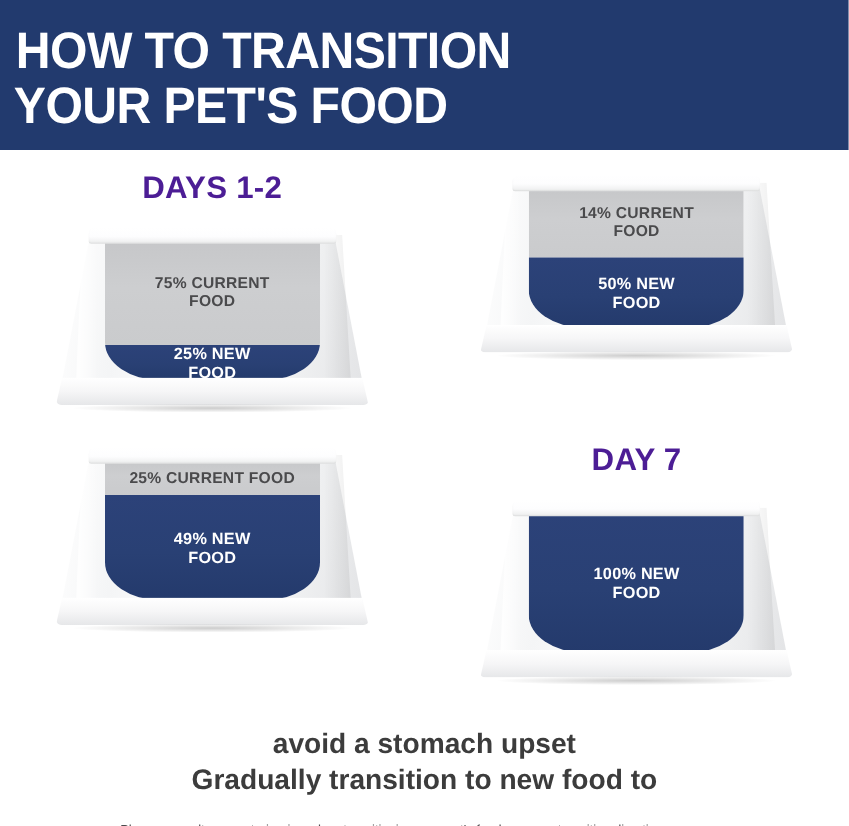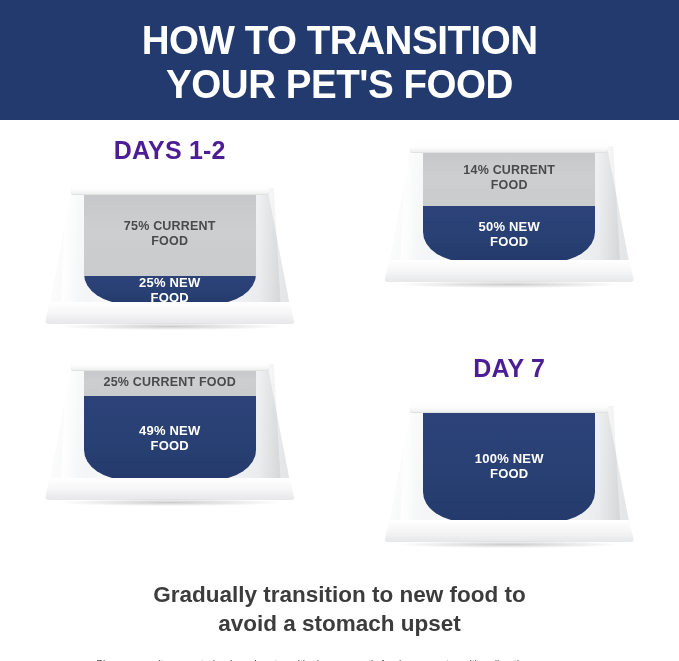--- a/index.html
+++ b/index.html
@@ -14,21 +14,21 @@
     overflow: hidden;
   }
 
   
   .header {
     width: 679px;
     height: 120px;
     background: #223a6e;
     display: flex;
     flex-direction: column;
-    align-items: center;
+    align-items: flex-start;
     justify-content: center;
     box-sizing: border-box;
     padding-top: 4px;
   }
   .header-line {
     color: #ffffff;
     font-weight: bold;
     font-size: 41px;
     line-height: 44px;
     letter-spacing: -0.5px;
@@ -300,16 +300,16 @@
       </div>
       <div class="bowl-rim"></div>
       <div class="bowl-base"></div>
       <div class="bowl-shadow"></div>
     </div>
   </div>
 
 </div>
 
 <div class="footer">
+  <div class="footer-line">avoid a stomach upset</div>
   <div class="footer-line">Gradually transition to new food to</div>
-  <div class="footer-line">avoid a stomach upset</div>
   <div class="disclaimer">Please consult your veterinarian when transitioning your pet's food as some transition directions may vary.</div>
 </div>
 
 </body></html>

